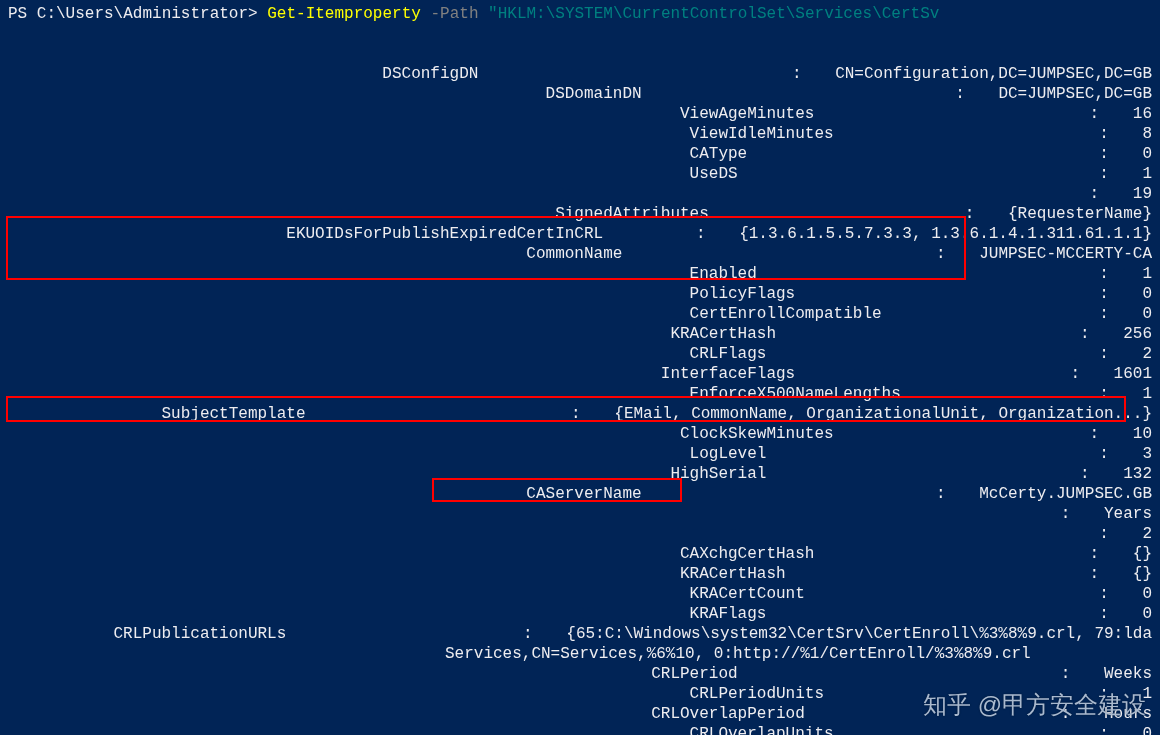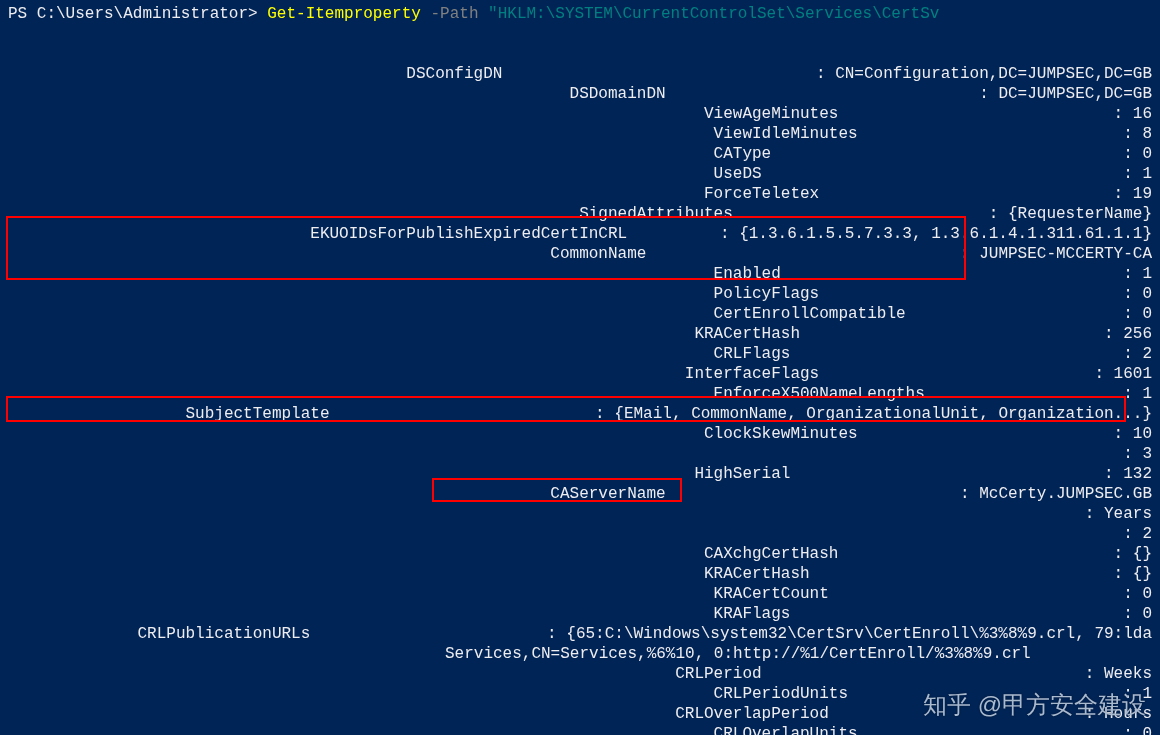--- a/index.html
+++ b/index.html
@@ -17,21 +17,21 @@
   }
   .prompt-line { white-space: nowrap; margin-bottom: 40px; }
   .ps-prompt { color: #eeedf0; }
   .cmdlet { color: #ffff00; }
   .param { color: #808080; }
   .string { color: #008080; }
   .props { position: relative; }
   .row { display: flex; white-space: pre; justify-content: flex-end; }
   .key { display: inline-block; width: 400px; }
   .sep { display: inline-block; }
-  .val { display: inline-block; }
+  .val { display: inline-block; margin-left: 24px; }
   .cont-row { white-space: pre; padding-left: 437px; }
   .highlight-box {
     position: absolute;
     border: 2px solid #ff0000;
     pointer-events: none;
   }
   .hb1 { left: 6px; top: 216px; width: 960px; height: 64px; }
   .hb2 { left: 6px; top: 396px; width: 1120px; height: 26px; }
   .hb3 { left: 432px; top: 478px; width: 250px; height: 24px; }
   .watermark {
@@ -53,34 +53,34 @@
   <span class="ps-prompt">PS C:\Users\Administrator&gt; </span><span class="cmdlet">Get-Itemproperty</span><span class="param"> -Path </span><span class="string">"HKLM:\SYSTEM\CurrentControlSet\Services\CertSv</span>
 </div>
 
 <div class="props" id="props-container">
     <div class="row"><span class="key">DSConfigDN</span><span class="sep"> : </span><span class="val">CN=Configuration,DC=JUMPSEC,DC=GB</span></div>
     <div class="row"><span class="key">DSDomainDN</span><span class="sep"> : </span><span class="val">DC=JUMPSEC,DC=GB</span></div>
     <div class="row"><span class="key">ViewAgeMinutes</span><span class="sep"> : </span><span class="val">16</span></div>
     <div class="row"><span class="key">ViewIdleMinutes</span><span class="sep"> : </span><span class="val">8</span></div>
     <div class="row"><span class="key">CAType</span><span class="sep"> : </span><span class="val">0</span></div>
     <div class="row"><span class="key">UseDS</span><span class="sep"> : </span><span class="val">1</span></div>
-    <div class="row"><span class="key">ForceTeletex</span><span class="sep"> : </span><span class="val">19</span></div>
+    <div class="row"><span class="sep"> : </span><span class="val">19</span></div>
     <div class="row"><span class="key">SignedAttributes</span><span class="sep"> : </span><span class="val">{RequesterName}</span></div>
     <div class="row"><span class="key">EKUOIDsForPublishExpiredCertInCRL</span><span class="sep"> : </span><span class="val">{1.3.6.1.5.5.7.3.3, 1.3.6.1.4.1.311.61.1.1}</span></div>
     <div class="row"><span class="key">CommonName</span><span class="sep"> : </span><span class="val">JUMPSEC-MCCERTY-CA</span></div>
     <div class="row"><span class="key">Enabled</span><span class="sep"> : </span><span class="val">1</span></div>
     <div class="row"><span class="key">PolicyFlags</span><span class="sep"> : </span><span class="val">0</span></div>
     <div class="row"><span class="key">CertEnrollCompatible</span><span class="sep"> : </span><span class="val">0</span></div>
     <div class="row"><span class="key">KRACertHash</span><span class="sep"> : </span><span class="val">256</span></div>
     <div class="row"><span class="key">CRLFlags</span><span class="sep"> : </span><span class="val">2</span></div>
     <div class="row"><span class="key">InterfaceFlags</span><span class="sep"> : </span><span class="val">1601</span></div>
     <div class="row"><span class="key">EnforceX500NameLengths</span><span class="sep"> : </span><span class="val">1</span></div>
     <div class="row"><span class="key">SubjectTemplate</span><span class="sep"> : </span><span class="val">{EMail, CommonName, OrganizationalUnit, Organization...}</span></div>
     <div class="row"><span class="key">ClockSkewMinutes</span><span class="sep"> : </span><span class="val">10</span></div>
-    <div class="row"><span class="sep"> : </span><span class="val">3</span></div>
+    <div class="row"><span class="key">LogLevel</span><span class="sep"> : </span><span class="val">3</span></div>
     <div class="row"><span class="key">HighSerial</span><span class="sep"> : </span><span class="val">132</span></div>
     <div class="row"><span class="key">CAServerName</span><span class="sep"> : </span><span class="val">McCerty.JUMPSEC.GB</span></div>
     <div class="row"><span class="sep"> : </span><span class="val">Years</span></div>
     <div class="row"><span class="sep"> : </span><span class="val">2</span></div>
     <div class="row"><span class="key">CAXchgCertHash</span><span class="sep"> : </span><span class="val">{}</span></div>
     <div class="row"><span class="key">KRACertHash</span><span class="sep"> : </span><span class="val">{}</span></div>
     <div class="row"><span class="key">KRACertCount</span><span class="sep"> : </span><span class="val">0</span></div>
     <div class="row"><span class="key">KRAFlags</span><span class="sep"> : </span><span class="val">0</span></div>
     <div class="row"><span class="key">CRLPublicationURLs</span><span class="sep"> : </span><span class="val">{65:C:\Windows\system32\CertSrv\CertEnroll\%3%8%9.crl, 79:lda</span></div>
     <div class="cont-row">Services,CN=Services,%6%10, 0:http://%1/CertEnroll/%3%8%9.crl</div>

